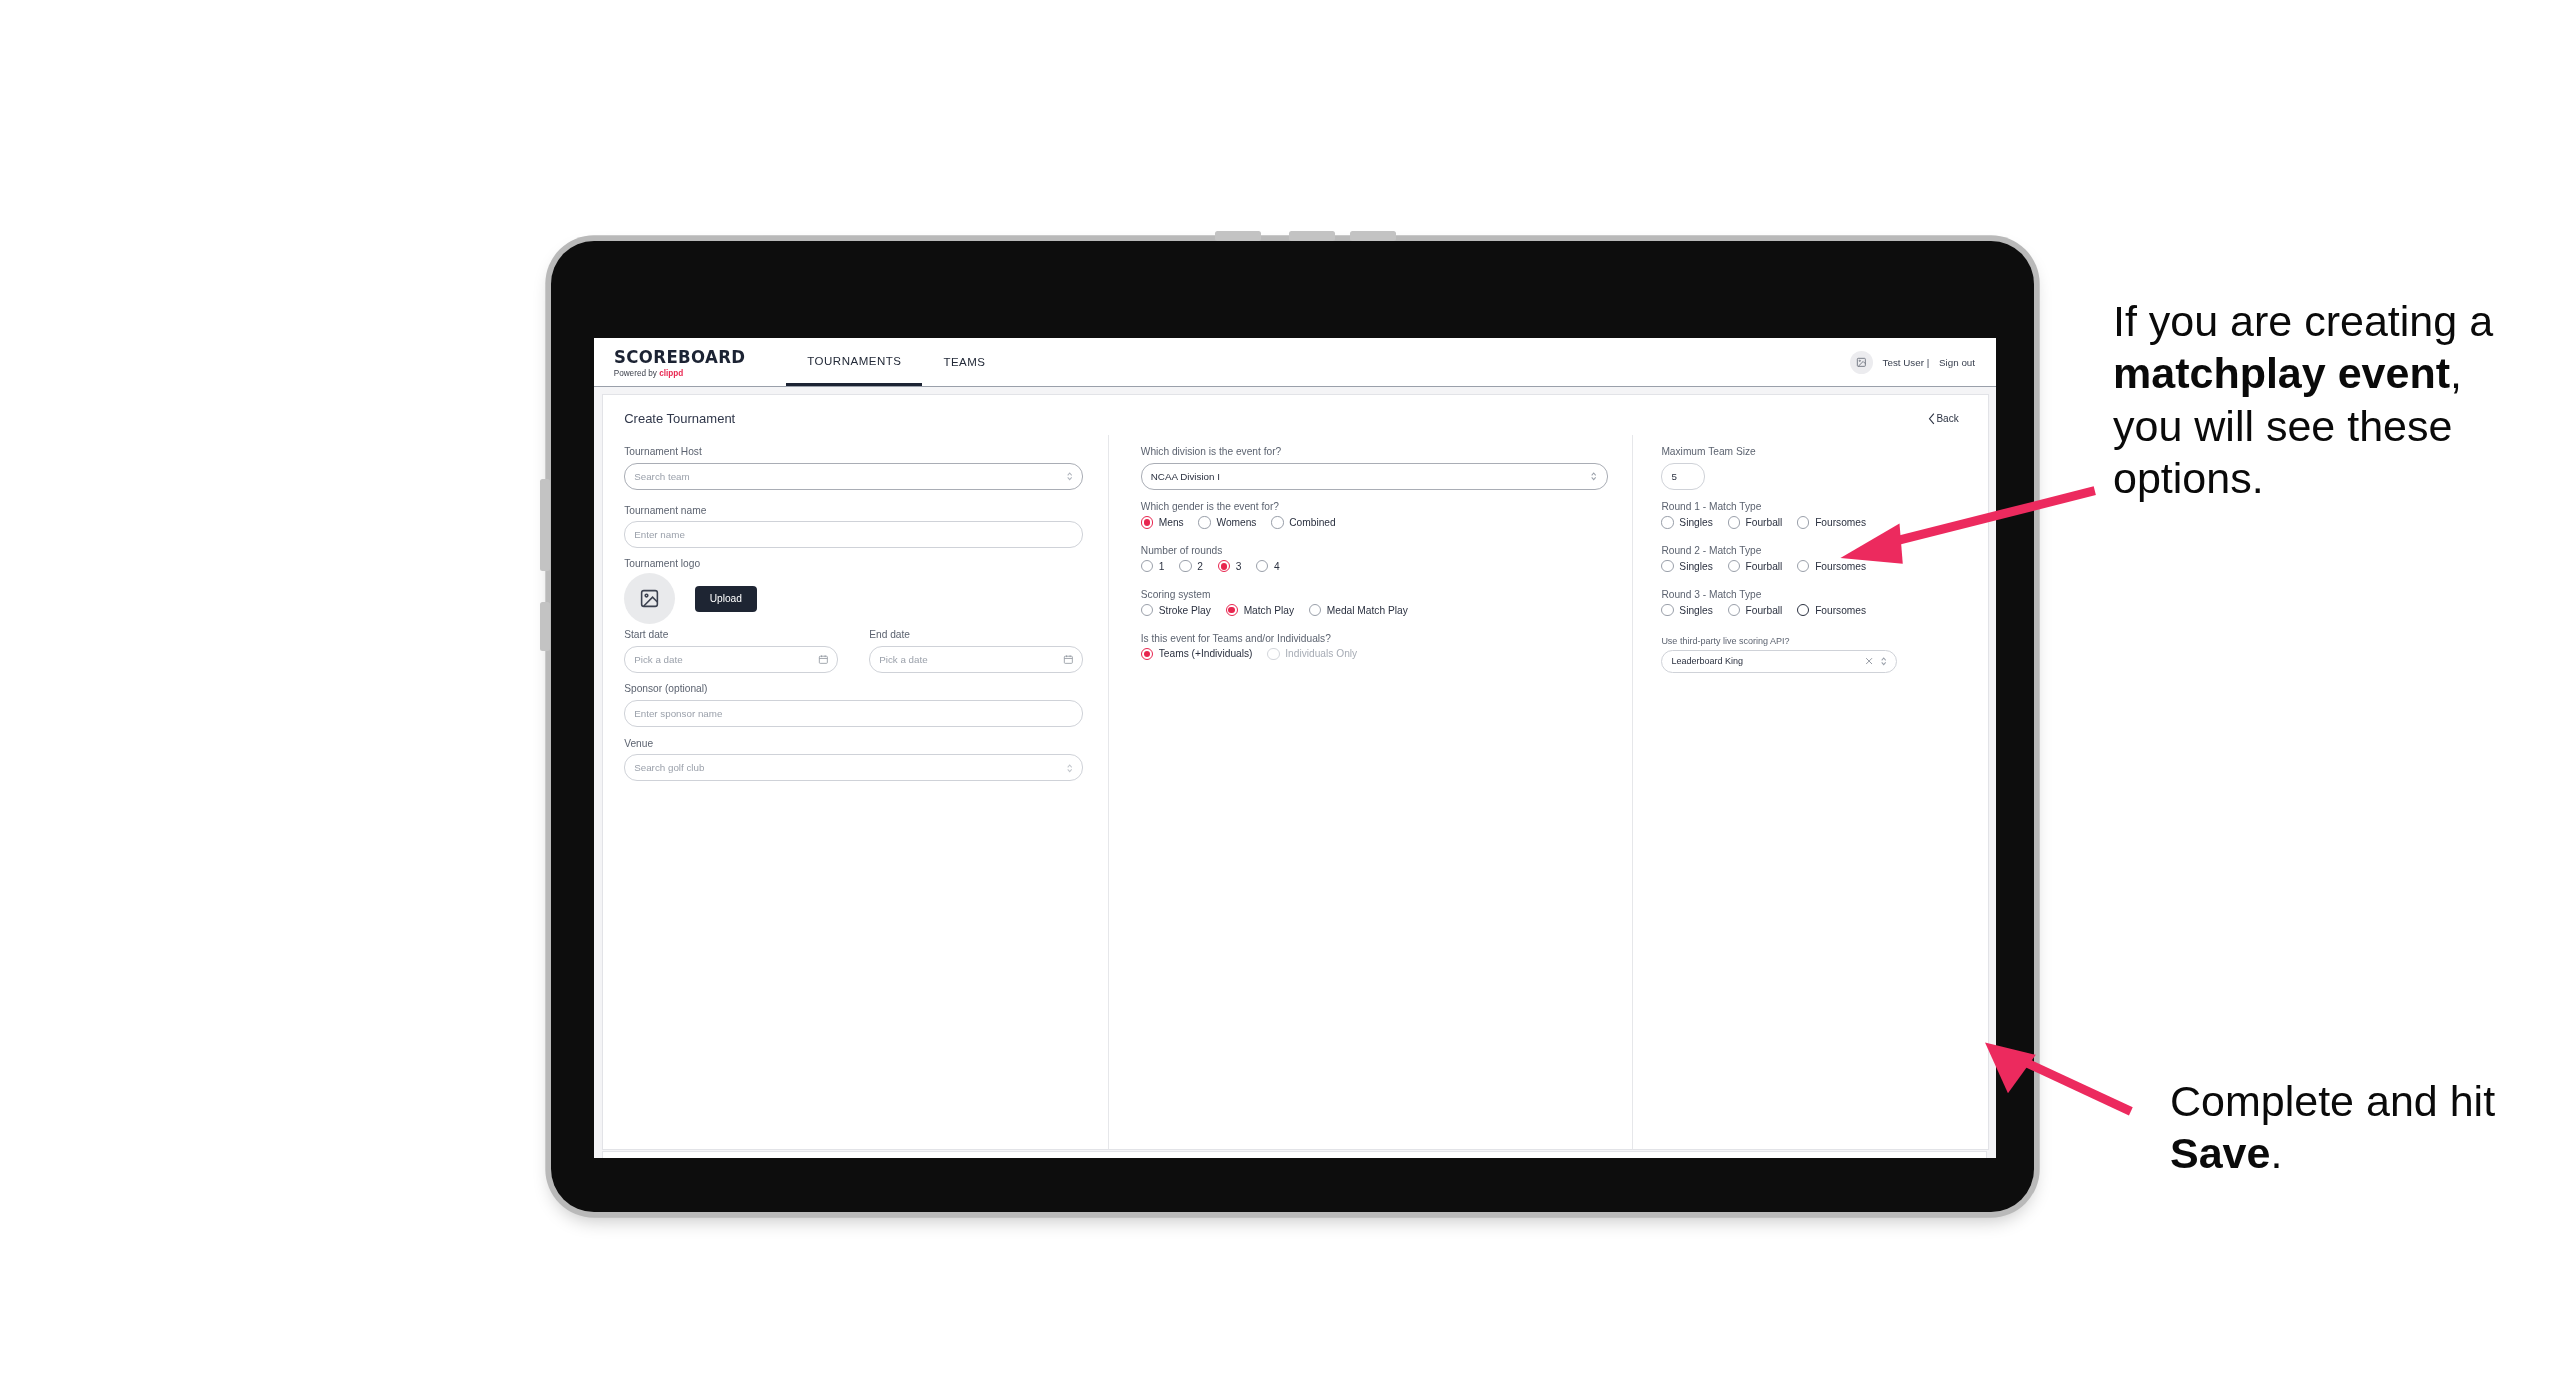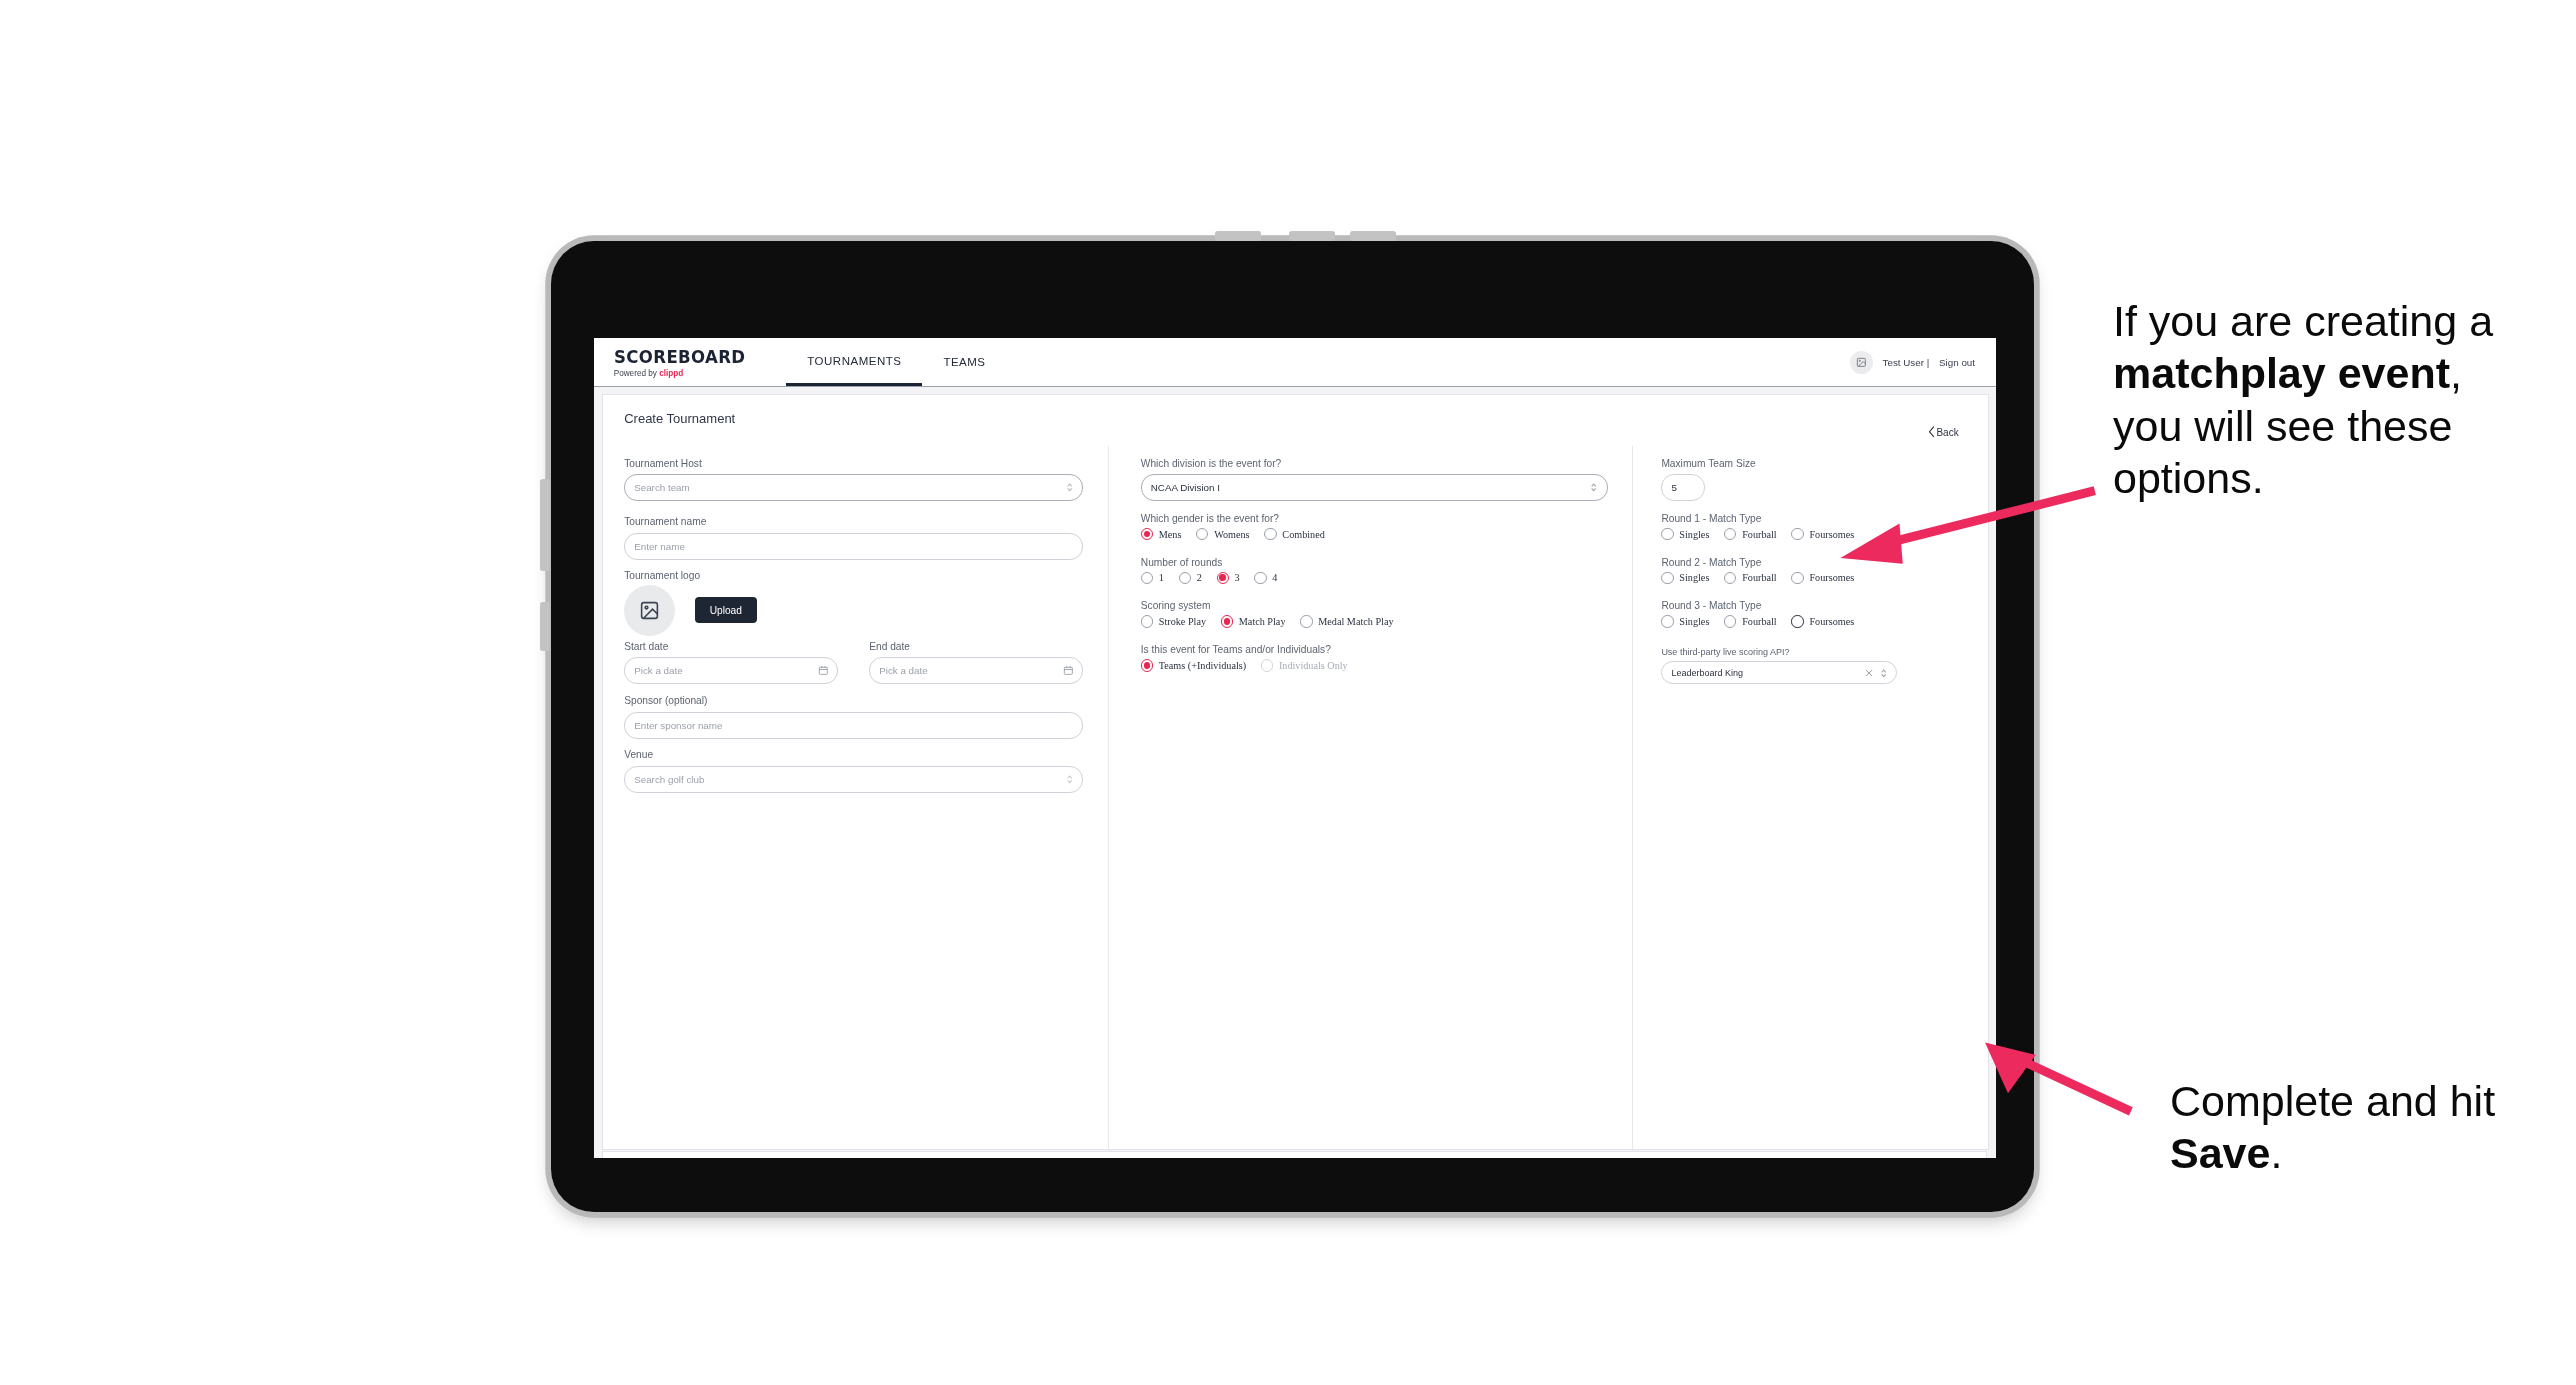--- a/index.html
+++ b/index.html
@@ -38,21 +38,21 @@
                 padding-right:21px;}
   #avatar{width:23px;height:23px;border-radius:50%;background:#ececef;
           display:flex;align-items:center;justify-content:center;}
   #user-name{font-size:9.8px;color:#3a4150;}
   #sign-out{font-size:9.8px;color:#3a4150;cursor:pointer;}
 
   
   #page-card{position:absolute;left:8.2px;top:56px;width:1385px;height:754px;
              background:#ffffff;border:0.8px solid #e2e3e7;display:flex;
              flex-direction:column;}
-  #page-top{display:flex;padding:16.4px 29.5px 8.2px 21px;flex-direction:column;}
+  #page-top{display:flex;align-items:center;padding:16.4px 29.5px 8.2px 21px;}
   #page-title{font-size:13px;color:#30374a;}
   #back-link{margin-left:auto;font-size:10px;color:#2b3242;cursor:pointer;
              display:flex;align-items:center;gap:1px;}
 
   #form-cols{flex:1;display:flex;padding:0 0 0 0;}
   .col{padding:11.5px 24.6px 0 21px;position:relative;}
   .col1{width:459px;}
   .col2{width:467px;border-left:0.8px solid #e6e7ea;padding-left:32px;}
   .col3{flex:1;border-left:0.8px solid #e6e7ea;padding-left:28px;}
 
@@ -71,21 +71,21 @@
   .row2 > div{flex:1;}
 
   
   #logo-row{display:flex;align-items:center;gap:19.7px;margin:1.6px 0 4.9px 0;}
   #logo-circle{width:51px;height:51px;border-radius:50%;background:#e9eaec;
                display:flex;align-items:center;justify-content:center;}
   #upload-btn{background:#1e2533;color:#fff;font-size:10.2px;border-radius:4.1px;
               padding:7.4px 14.8px;cursor:pointer;}
 
   
-  .radio-row{display:flex;align-items:center;gap:7.4px;flex-wrap:wrap;margin-bottom:1.6px;font-family:Liberation Serif, serif;}
+  .radio-row{display:flex;align-items:center;gap:7.4px;flex-wrap:wrap;margin-bottom:1.6px;}
   .radio{display:flex;align-items:center;gap:5.7px;margin-right:7.4px;cursor:pointer;}
   .rdot{width:12.3px;height:12.3px;border-radius:50%;border:1.3px solid #9aa0aa;
         box-sizing:border-box;background:#fff;}
   .rdot.on{border-color:#e8254f;position:relative;}
   .rdot.on:after{content:"";position:absolute;left:50%;top:50%;width:6.6px;height:6.6px;
                  margin:-3.3px 0 0 -3.3px;border-radius:50%;background:#e8254f;}
   .rdot.focus{border-color:#2b3140;border-width:1.6px;}
   .rlabel{font-size:10.2px;color:#2b3140;}
   .rlabel.muted{color:#a7acb5;}
 

